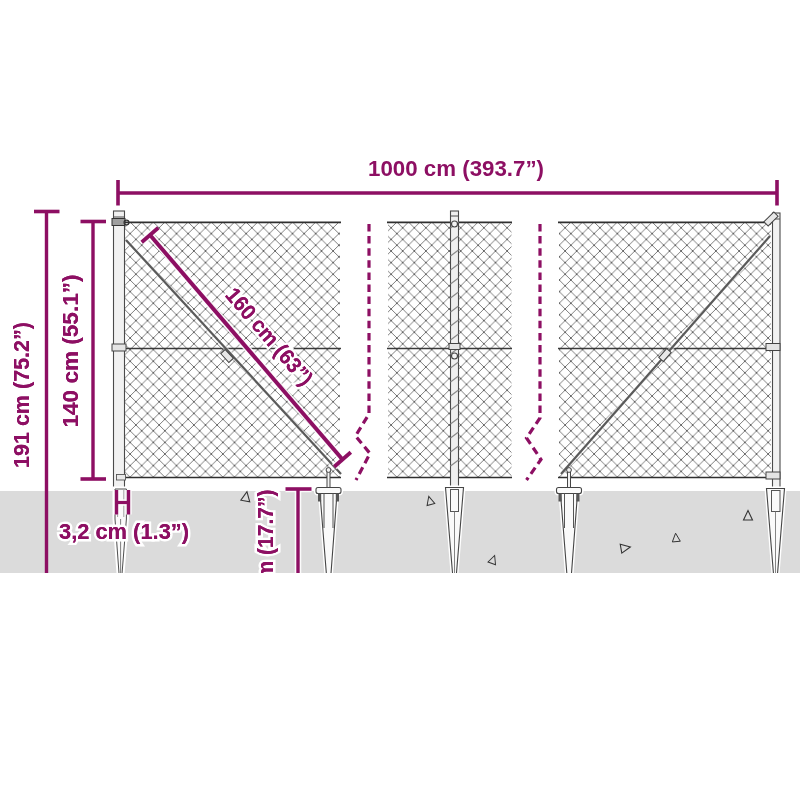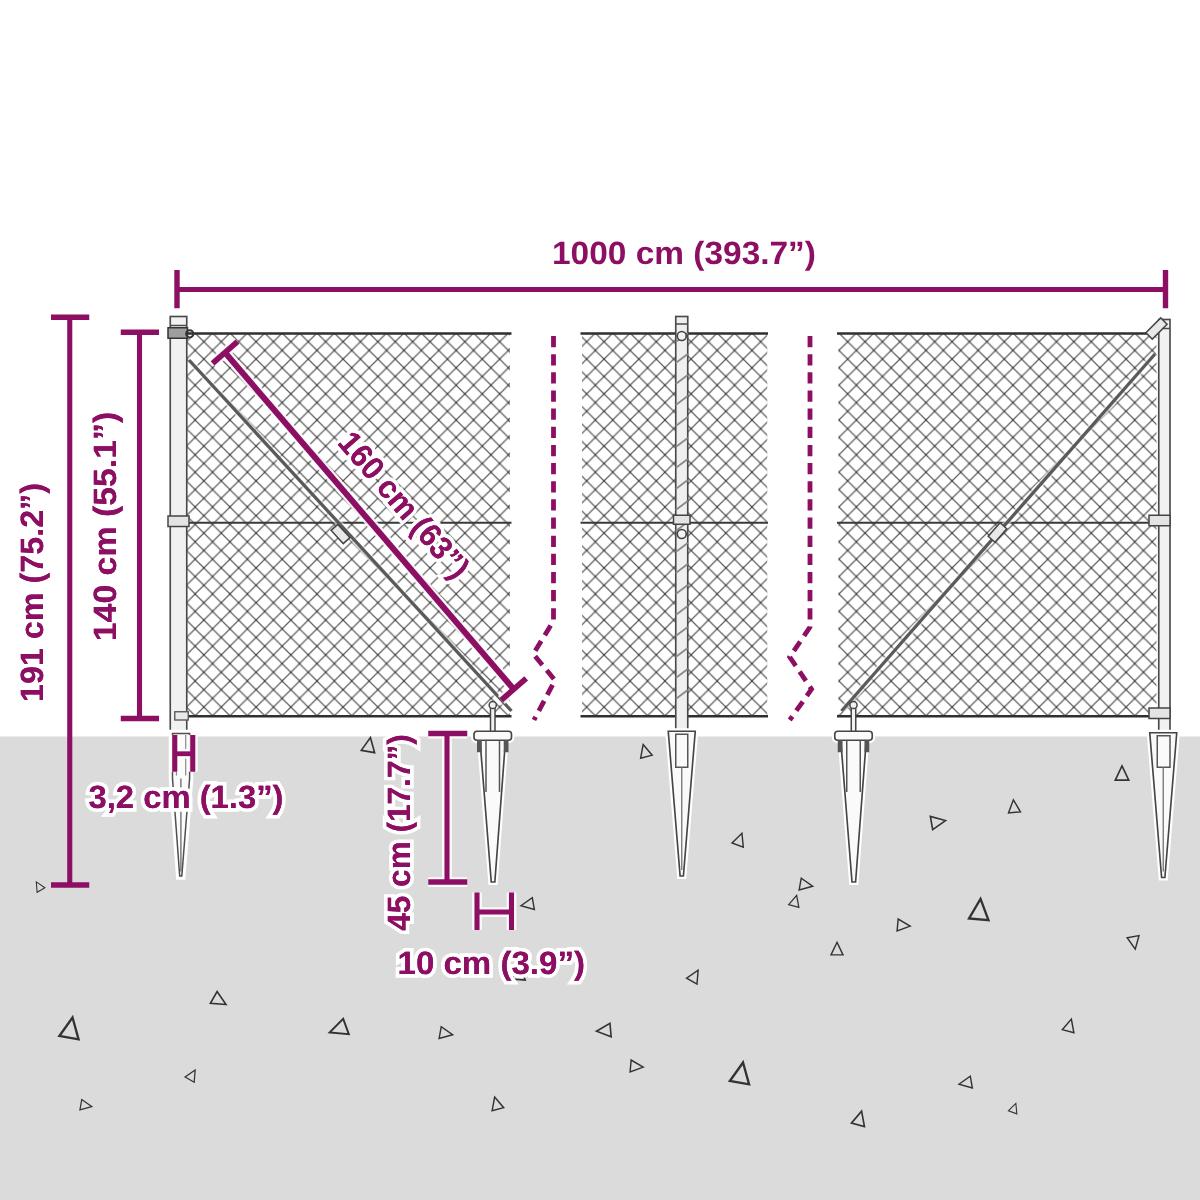--- a/index.html
+++ b/index.html
@@ -1,16 +1,16 @@
 <!DOCTYPE html>
 <html><head>
 <meta charset="utf-8">
 <style>
   html,body{margin:0;padding:0;background:#ffffff;}
-  #stage{width:800px;height:800px;position:relative;overflow:hidden;}
+  #stage{width:800px;height:573px;position:relative;overflow:hidden;}
   text{font-family:"Liberation Sans",sans-serif;font-weight:bold;fill:#8D0F63;}
 </style>
 </head>
 <body>
 <div id="stage">
 <svg width="800" height="800" viewBox="0 0 800 800">
 <defs>
   <pattern id="mesh" width="11.6" height="11.6" patternUnits="userSpaceOnUse" x="118.5" y="222">
     <path d="M0,0 L11.6,11.6 M11.6,0 L0,11.6" stroke="#5d5d5d" stroke-width="0.8" fill="none"></path>
     <circle cx="0" cy="0" r="0.75" fill="#4a4a4a"></circle>

